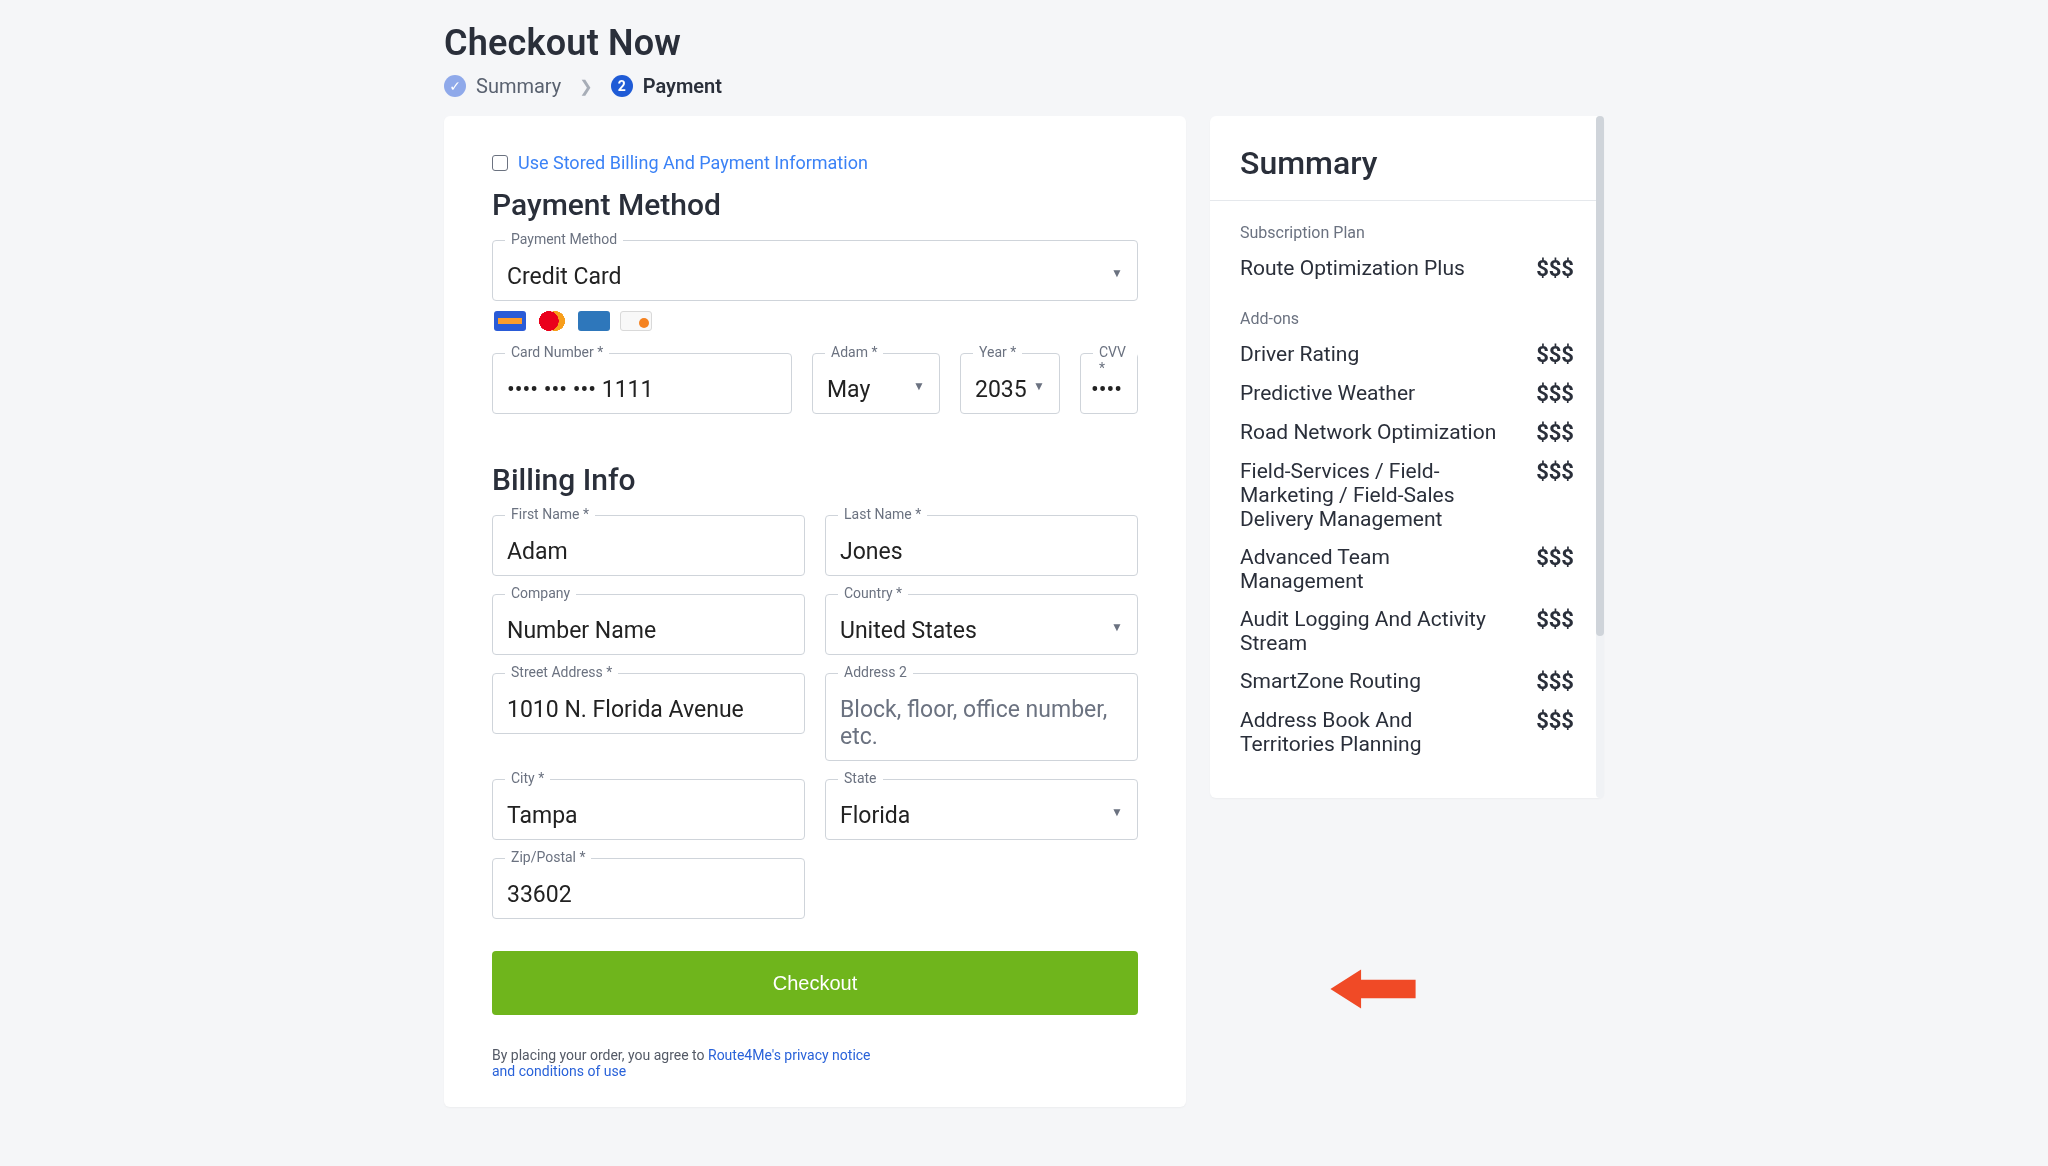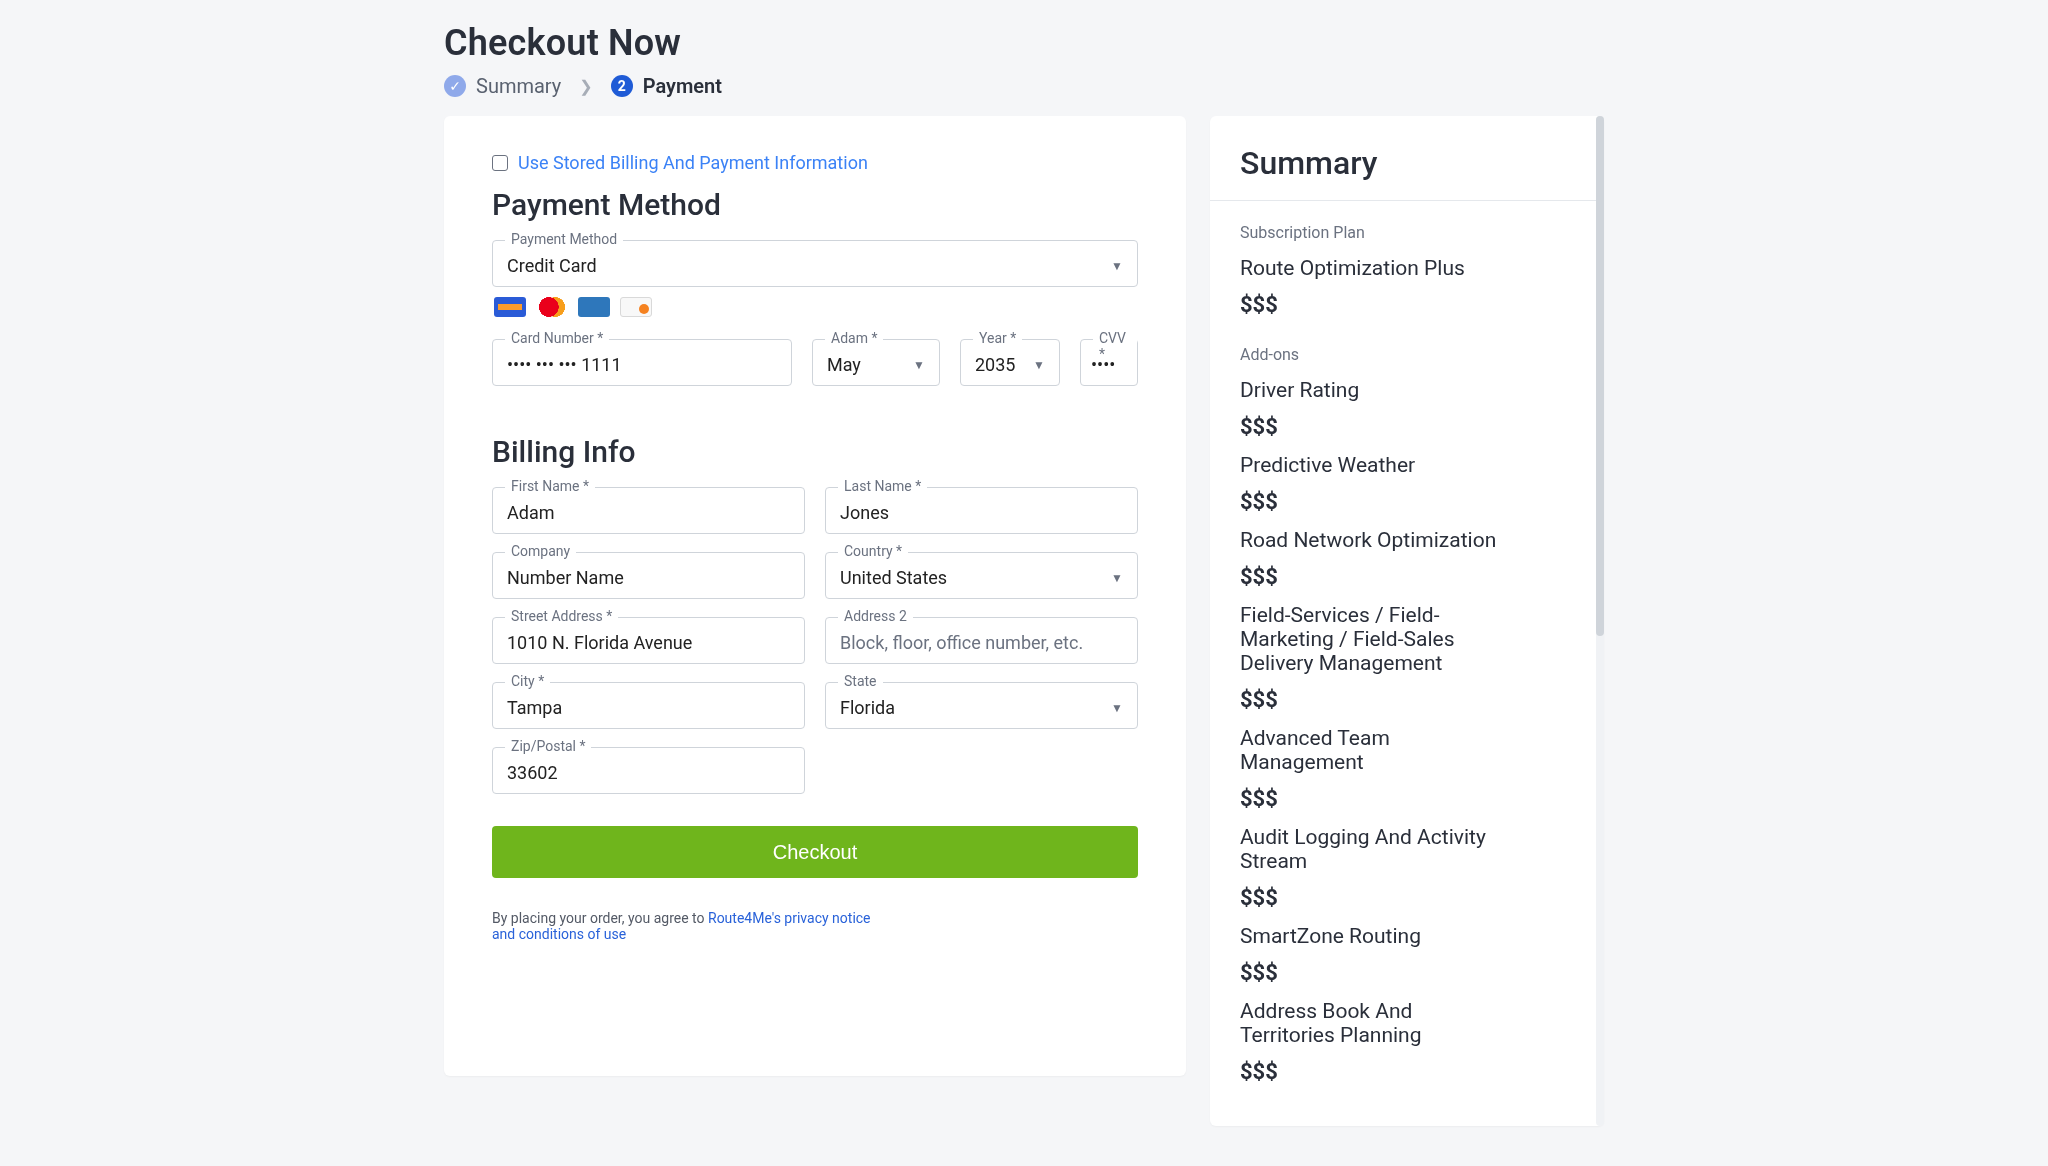--- a/index.html
+++ b/index.html
@@ -20,45 +20,45 @@
   .left-card { flex: 1 1 auto; padding: 36px 48px 28px 48px; min-height: 960px; box-shadow: 0 1px 2px rgba(0,0,0,.04); }
   .right-card { width: 400px; padding: 28px 30px; box-shadow: 0 1px 2px rgba(0,0,0,.04); position: relative; }
 
   .checkbox-row { display: flex; align-items: center; gap: 10px; font-size: 18px; color: #3b82f6; margin-bottom: 14px; }
   .checkbox { width: 16px; height: 16px; border: 1.5px solid #6b7280; border-radius: 3px; background: #fff; }
 
   .section-title { font-size: 30px; font-weight: 500; color: #2a2f3a; margin: 10px 0 18px; }
 
   .field { position: relative; border: 1px solid #cfd4da; border-radius: 4px; padding: 14px 14px 10px 14px; background: #fff; display: flex; align-items: center; }
   .field .legend { position: absolute; top: -10px; left: 12px; background: #fff; padding: 0 6px; font-size: 14px; color: #6b7280; }
-  .field .value { font-size: 18px; color: #222; outline: none; border: none; width: 100%; background: transparent; }
+  .field .value { font-size: 23px; color: #222; outline: none; border: none; width: 100%; background: transparent; margin-top: 8px; }
   .field .caret { color: #6b7280; font-size: 12px; margin-left: auto; }
   .field .placeholder { color: #6b7280; }
 
   .row { display: flex; gap: 20px; }
   .col { flex: 1 1 0; }
 
   .card-icons { display: flex; gap: 10px; align-items: center; margin: 10px 0 22px 2px; }
   .cico { width: 32px; height: 20px; border-radius: 3px; display: inline-block; position: relative; }
   .cico.visa { background: #2a5bd7; }
   .cico.visa::after { content:""; position:absolute; left:4px; right:4px; top:7px; height:6px; background:#fd9c2a; }
   .cico.mc { background: radial-gradient(circle at 40% 50%, #ea001b 0 45%, transparent 46%), radial-gradient(circle at 60% 50%, #f79e1b 0 45%, transparent 46%); background-color:#fff; }
   .cico.amex { background: #2e77bb; }
   .cico.disc { background: #f8f8f8; border:1px solid #d9d9d9; }
   .cico.disc::after { content:""; position:absolute; right:2px; bottom:2px; width:10px; height:10px; border-radius:50%; background:#f58220; }
 
-  .checkout-btn { margin-top: 32px; width: 100%; height: 52px; background: #6fb51c; color: #fff; font-size: 20px; border: none; border-radius: 4px; cursor: pointer; }
+  .checkout-btn { margin-top: 32px; width: 100%; height: 64px; background: #6fb51c; color: #fff; font-size: 20px; border: none; border-radius: 4px; cursor: pointer; }
 
   .terms { margin-top: 32px; font-size: 14px; color: #545a66; }
   .terms a { color: #2962d9; text-decoration: none; }
 
   .summary-title { font-size: 32px; font-weight: 500; color: #2a2f3a; margin-bottom: 18px; }
   .divider { height: 1px; background: #e5e8ec; margin: 0 -30px 22px; }
   .sub-label { font-size: 16px; color: #6b7280; margin-bottom: 8px; }
-  .sum-row { display: flex; justify-content: space-between; align-items: flex-start; margin: 14px 0; gap: 12px; flex-direction: column; }
+  .sum-row { display: flex; justify-content: space-between; align-items: flex-start; margin: 14px 0; gap: 12px; }
   .sum-name { font-size: 21px; color: #2a2f3a; max-width: 260px; }
   .sum-price { font-size: 22px; font-weight: 700; color: #2a2f3a; white-space: nowrap; }
 
   .arrow { position: absolute; left: 886px; top: 850px; width: 86px; height: 46px; }
   .arrow svg { width: 100%; height: 100%; }
 
   .scroll-indicator { position:absolute; right:0; top:0; bottom:0; width:8px; background:#f0f2f5; border-radius:6px; }
   .scroll-thumb { position:absolute; right:0; top:0; width:8px; height:520px; background:#cfd4da; border-radius:6px; }
 
 </style>

